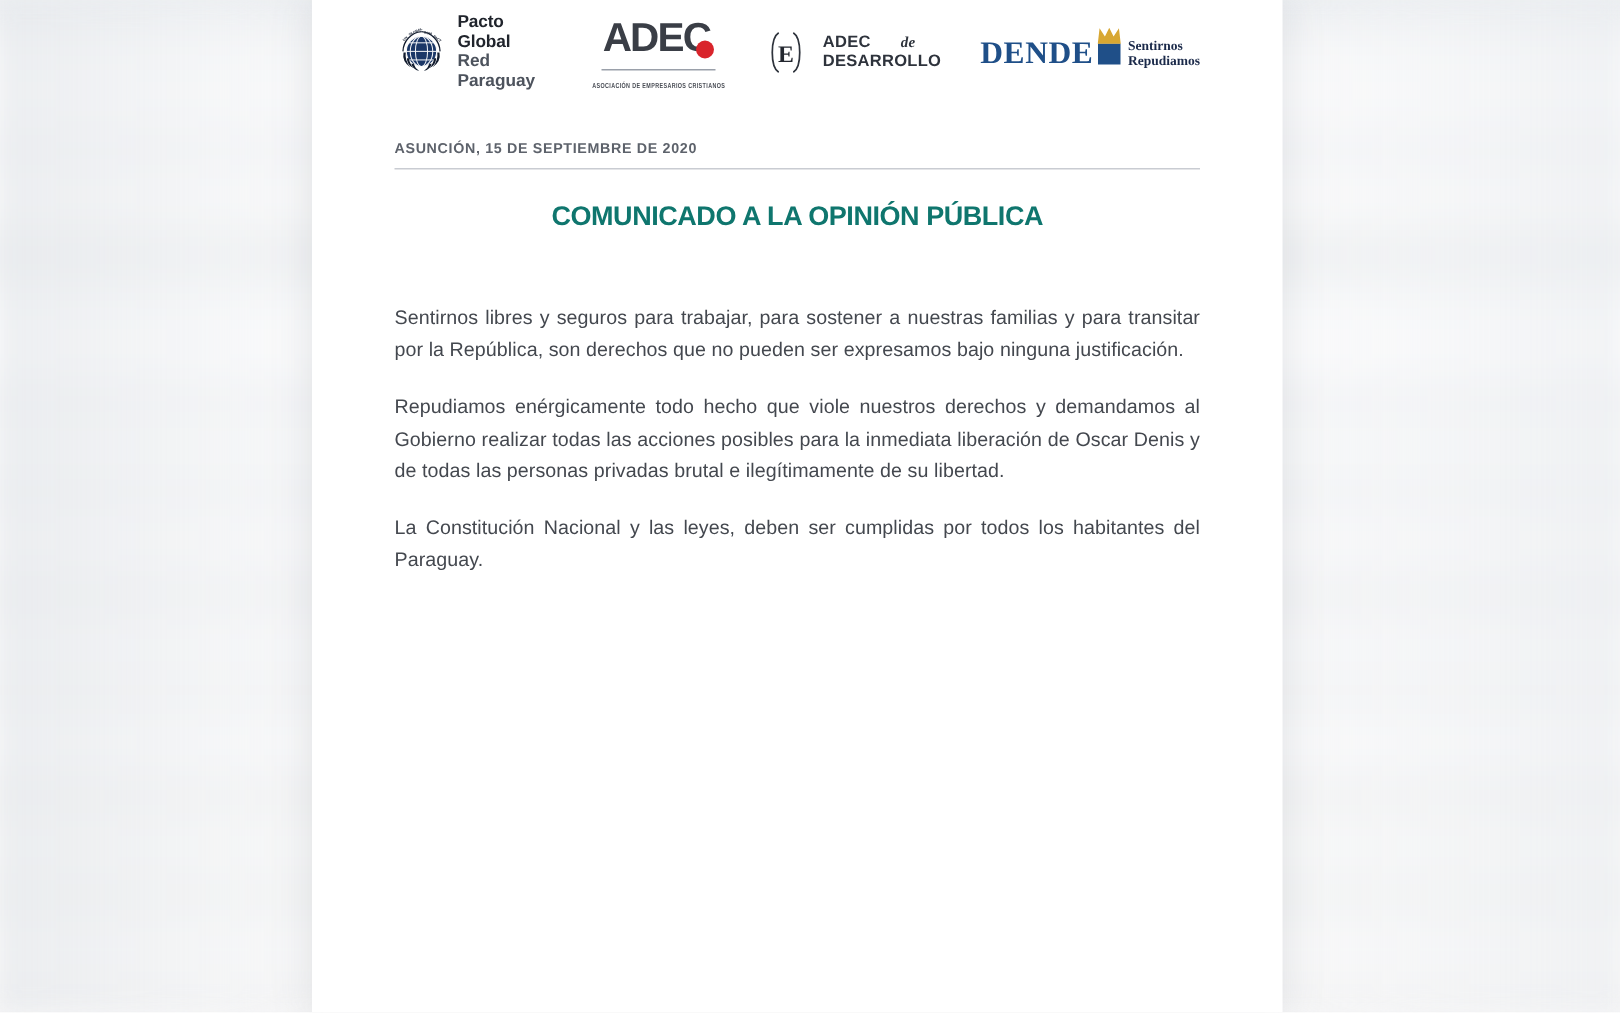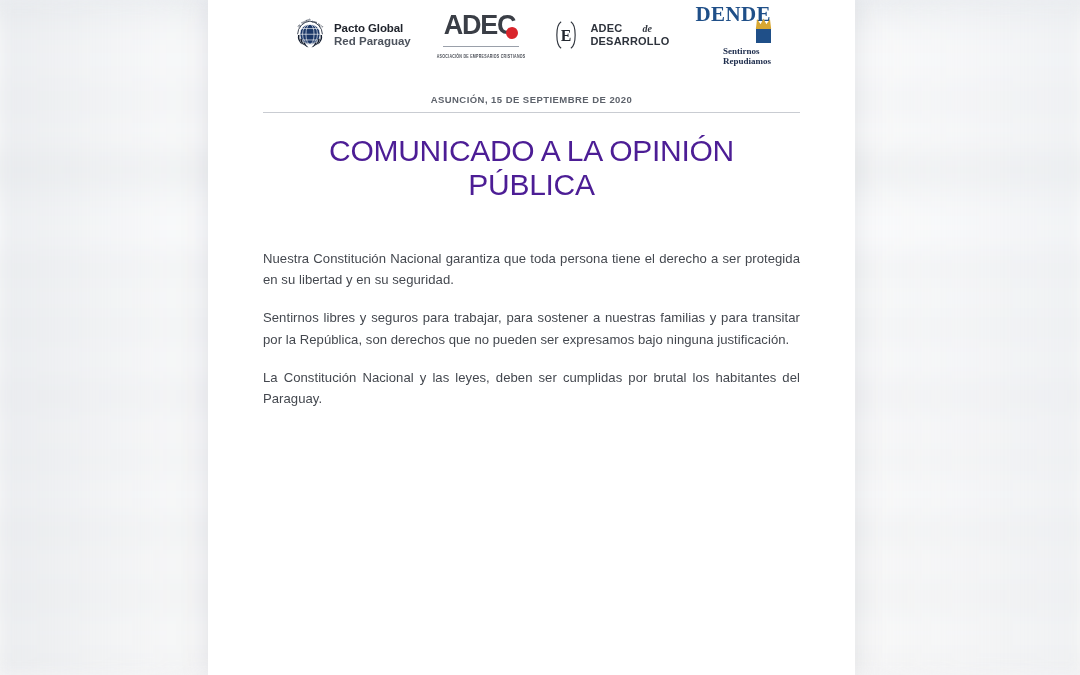--- a/index.html
+++ b/index.html
@@ -146,21 +146,21 @@
   .club-txt {
     line-height: 1.18;
     color: #2e333c;
     font-size: 11px;
     font-weight: 700;
     letter-spacing: 0.2px;
   }
   .club-txt .ital { font-family: "Liberation Serif", serif; font-style: italic; font-weight: 700; font-size: 10px; padding-left: 20px;}
 
   
-  .dende { display: flex; align-items: flex-end; gap: 3px; position: relative; flex-direction: column; }
+  .dende { display: flex; gap: 3px; position: relative; }
   .dende-word {
     font-family: "Liberation Serif", serif;
     font-size: 21px;
     font-weight: 700;
     color: #1f4f88;
     letter-spacing: 0.4px;
     line-height: 1;
   }
   .dende-box { position: relative; width: 15px; height: 15px; }
   .dende-sq { position: absolute; left: 0; bottom: 0; width: 15px; height: 14px; background: #1f4f88; }
@@ -173,35 +173,35 @@
     font-weight: 700;
     color: #1b2a4a;
     line-height: 1.12;
     margin-left: 2px;
   }
 
   
   .date-block { margin-top: 24px; }
   .doc-rule { height: 1px; background: #c9ccd2; width: 100%; }
   .doc-date {
-    text-align: center;
+    text-align: left;
     font-size: 9.5px;
     font-weight: 700;
     letter-spacing: 0.45px;
     color: #5d626b;
     padding: 4px 0 7px 0;
   }
 
   
   .headline {
     text-align: center;
-    font-size: 30px;
-    font-weight: 400;
+    font-size: 18px;
+    font-weight: 700;
     letter-spacing: -0.3px;
-    color: #4c1d95;
+    color: #0f766e;
     margin-top: 21px;
   }
 
   
   .body-copy { margin-top: 46px; }
   .para {
     text-align: justify;
     font-size: 13.1px;
     line-height: 1.62;
     color: #44484f;
@@ -306,21 +306,21 @@
       <div class="date-block">
         <div class="doc-date">ASUNCIÓN, 15 DE SEPTIEMBRE DE 2020</div>
         <div class="doc-rule"></div>
       </div>
 
       <h1 class="headline">COMUNICADO A LA OPINIÓN PÚBLICA</h1>
 
       <div class="body-copy">
 
 
-        <p class="para">Nuestra Constitución Nacional garantiza que toda persona tiene el derecho a ser protegida en su libertad y en su seguridad.</p>
         <p class="para">Sentirnos libres y seguros para trabajar, para sostener a nuestras familias y para transitar por la República, son derechos que no pueden ser expresamos bajo ninguna justificación.</p>
-        <p class="para">La Constitución Nacional y las leyes, deben ser cumplidas por brutal los habitantes del Paraguay.</p>
+        <p class="para">Repudiamos enérgicamente todo hecho que viole nuestros derechos y demandamos al Gobierno realizar todas las acciones posibles para la inmediata liberación de Oscar Denis y de todas las personas privadas brutal e ilegítimamente de su libertad.</p>
+        <p class="para">La Constitución Nacional y las leyes, deben ser cumplidas por todos los habitantes del Paraguay.</p>
 
       </div>
 
     </div>
   </div>
 </div>
 
 </body></html>

